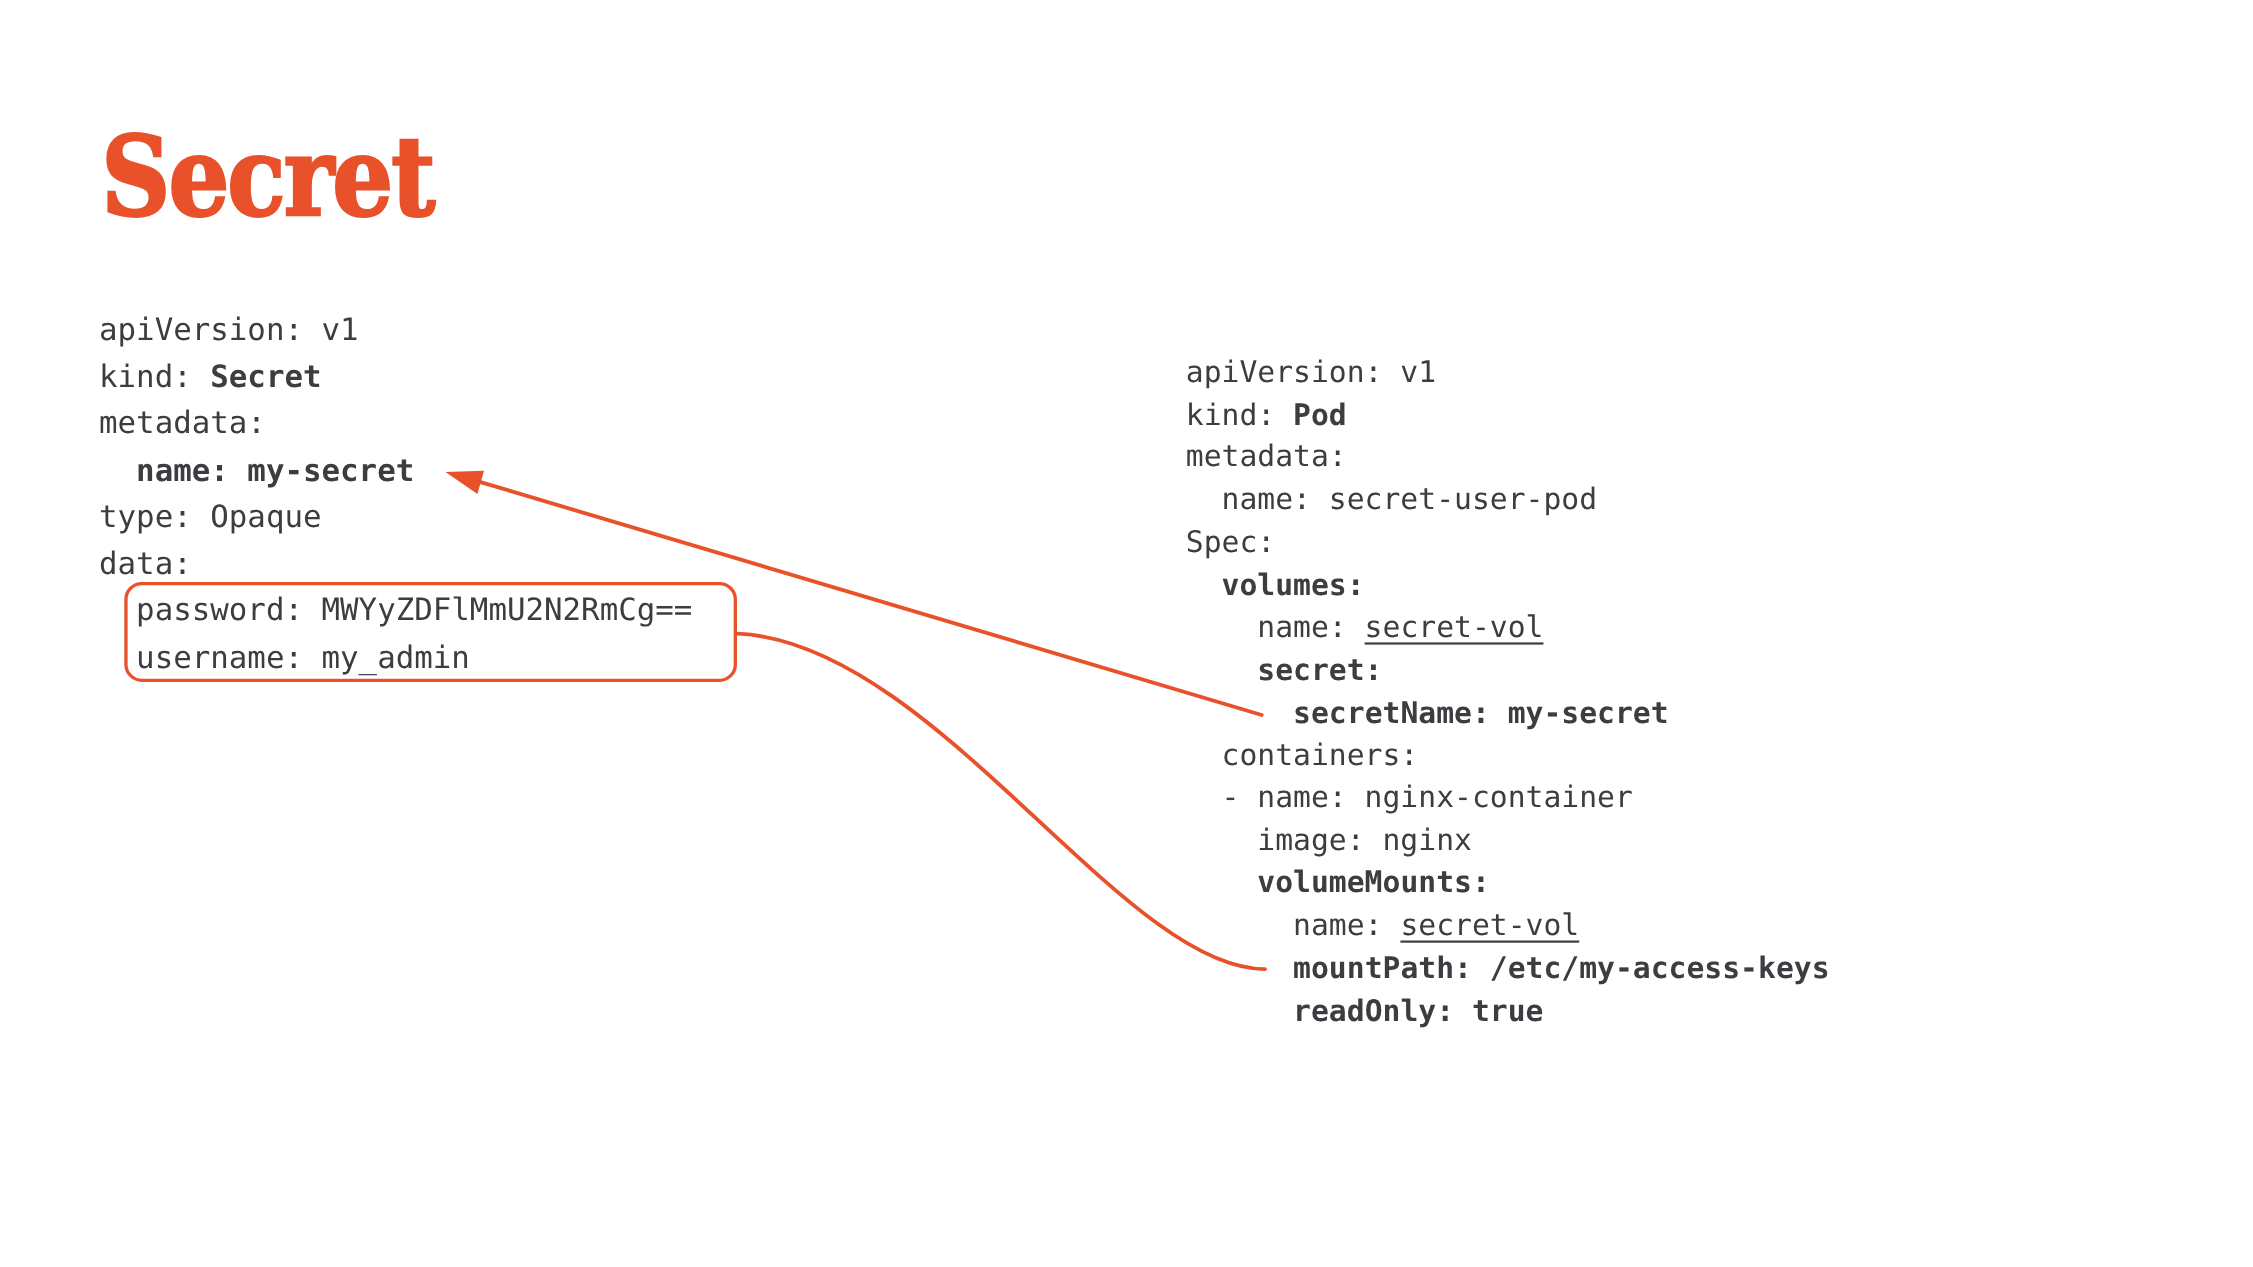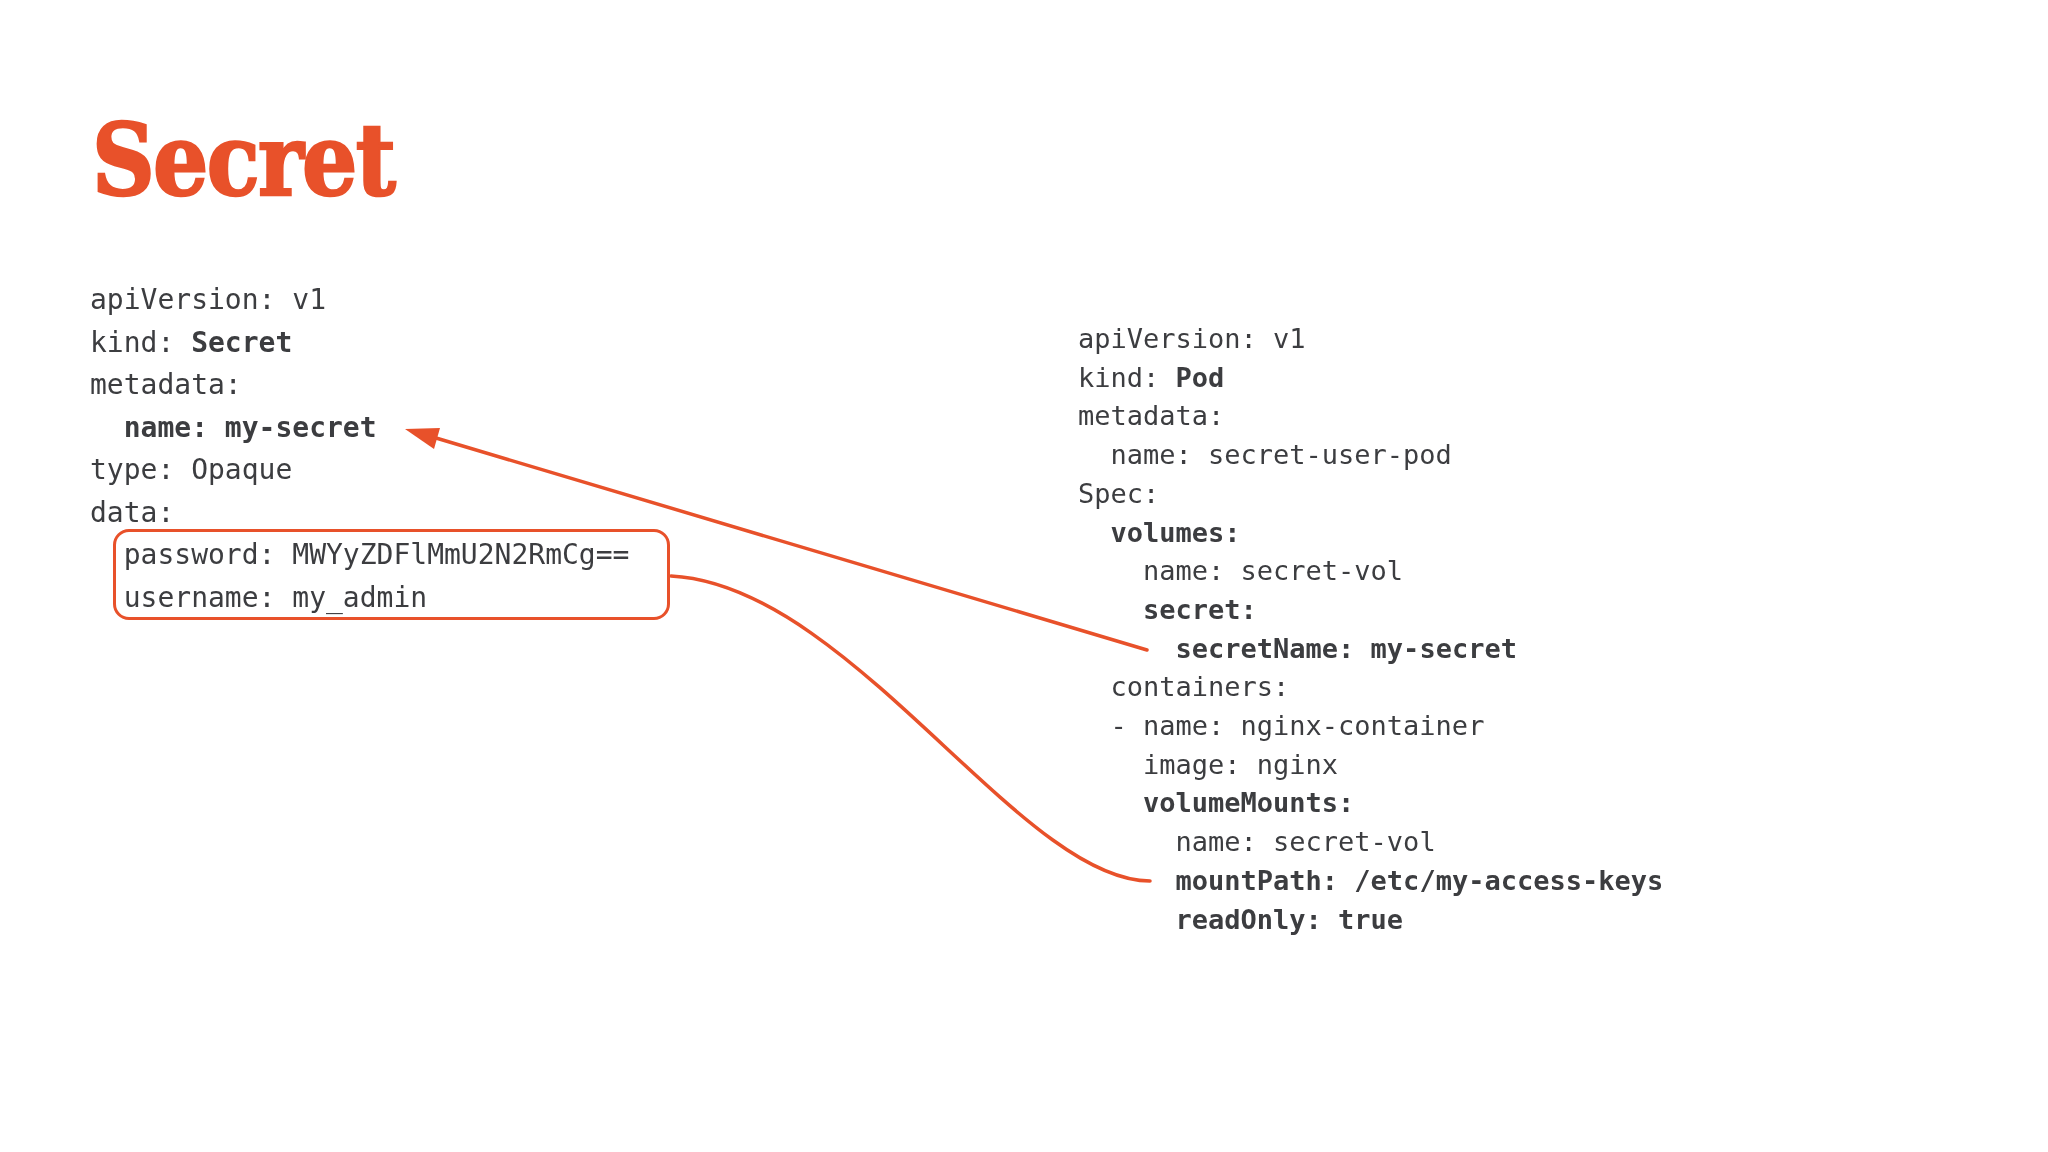--- a/index.html
+++ b/index.html
@@ -47,20 +47,21 @@
   }
   .yaml-right {
     left: 1078px;
     top: 320px;
     font-size: 27px;
     line-height: 38.7px;
   }
   .yline { white-space: pre; }
   .yline .b { font-weight: bold; }
   .yline .u {
+    text-decoration: underline;
     text-decoration-thickness: 2px;
     text-underline-offset: 5px;
     text-align: right;
   }
   .data-box {
     position: absolute;
     left: 113px;
     top: 529px;
     width: 557px;
     height: 91px;

